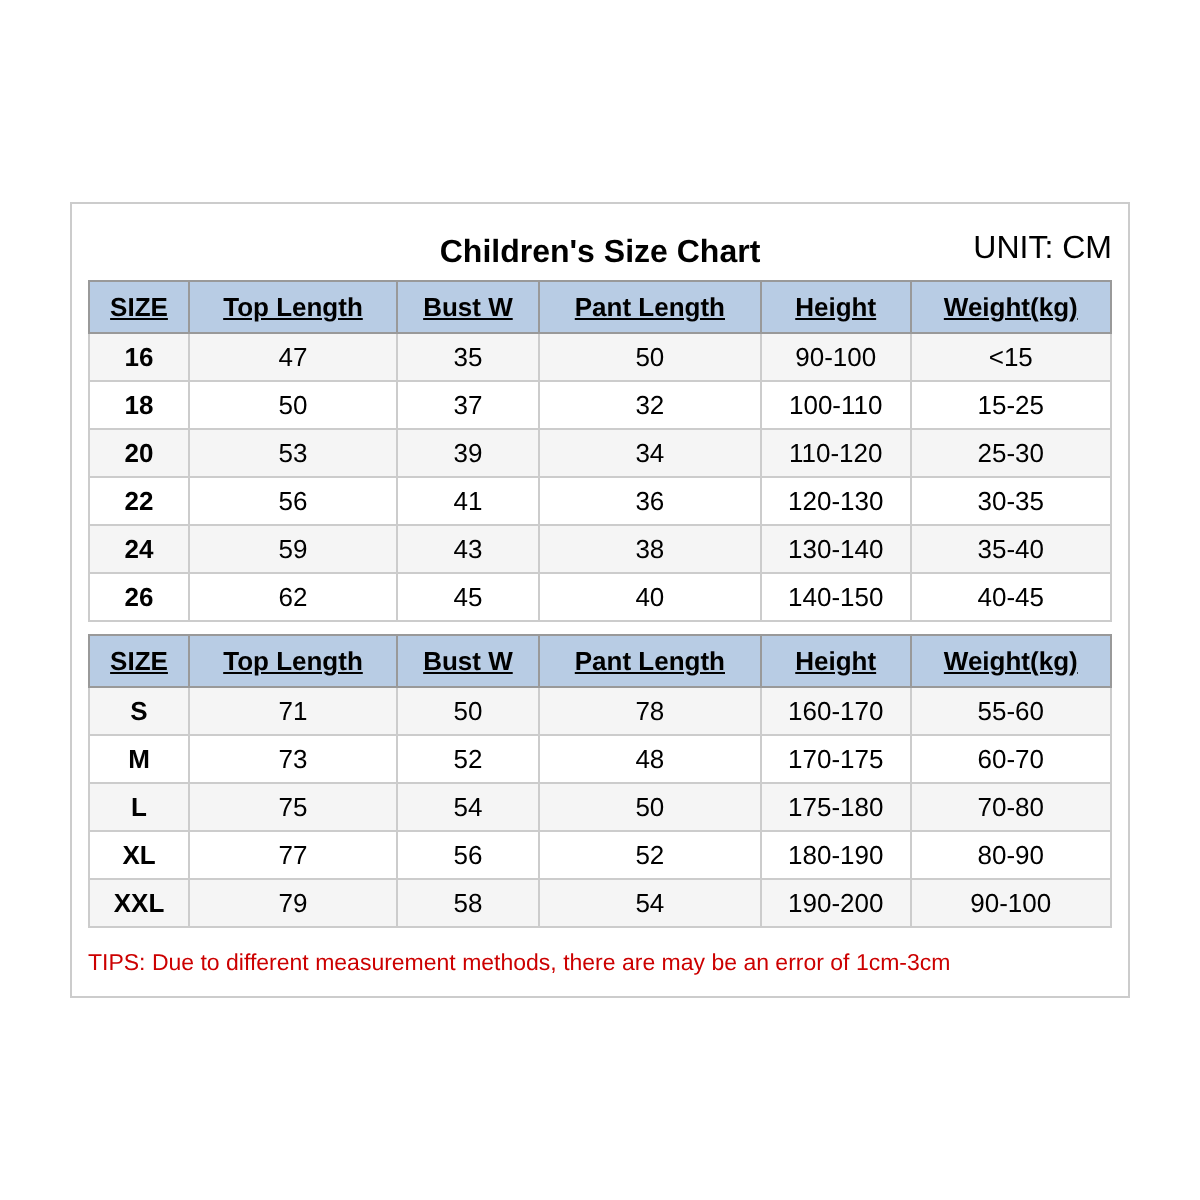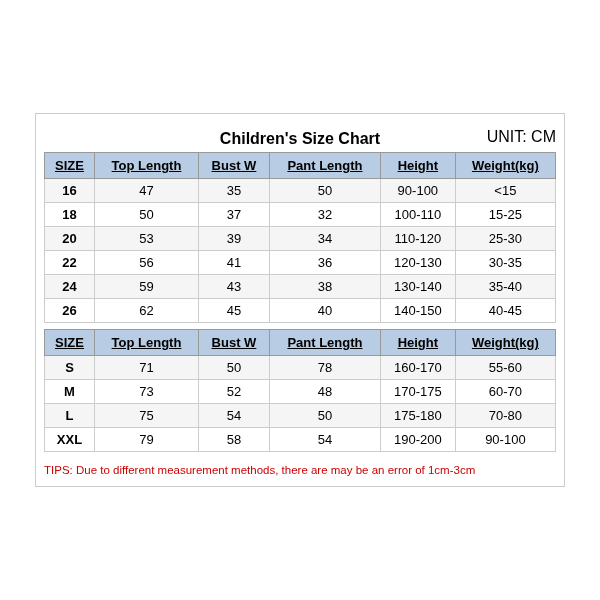--- a/index.html
+++ b/index.html
@@ -177,20 +177,28 @@
         </tr>
         <tr>
           <td>L</td>
           <td>75</td>
           <td>54</td>
           <td>50</td>
           <td>175-180</td>
           <td>70-80</td>
         </tr>
         <tr>
+          <td>XL</td>
+          <td>77</td>
+          <td>56</td>
+          <td>52</td>
+          <td>180-190</td>
+          <td>80-90</td>
+        </tr>
+        <tr>
           <td>XXL</td>
           <td>79</td>
           <td>58</td>
           <td>54</td>
           <td>190-200</td>
           <td>90-100</td>
         </tr>
       </tbody>
   </table>
 

